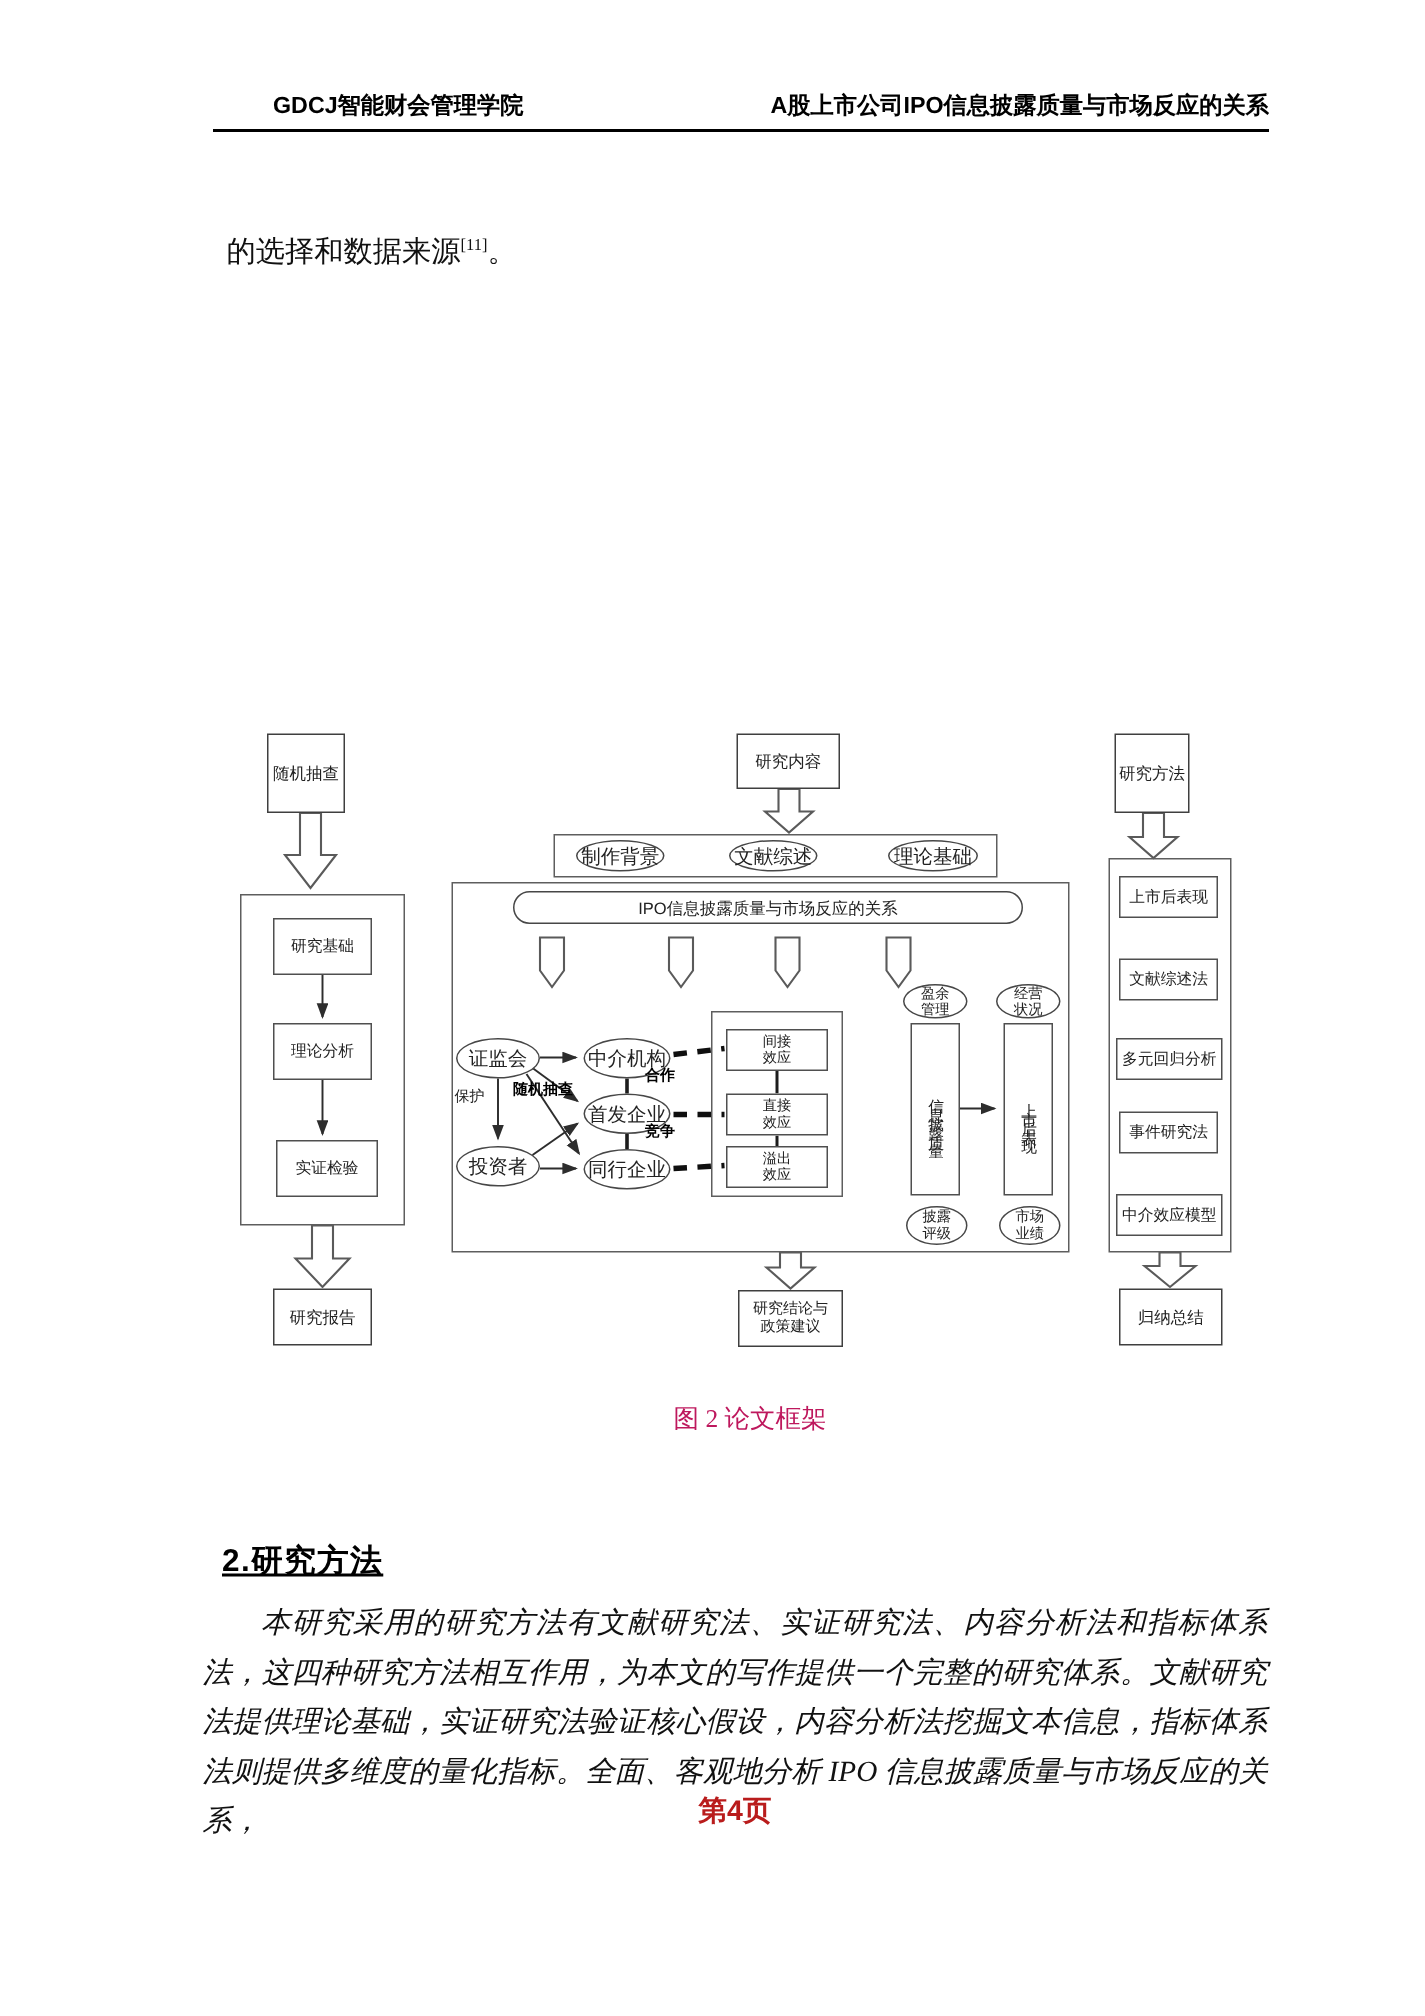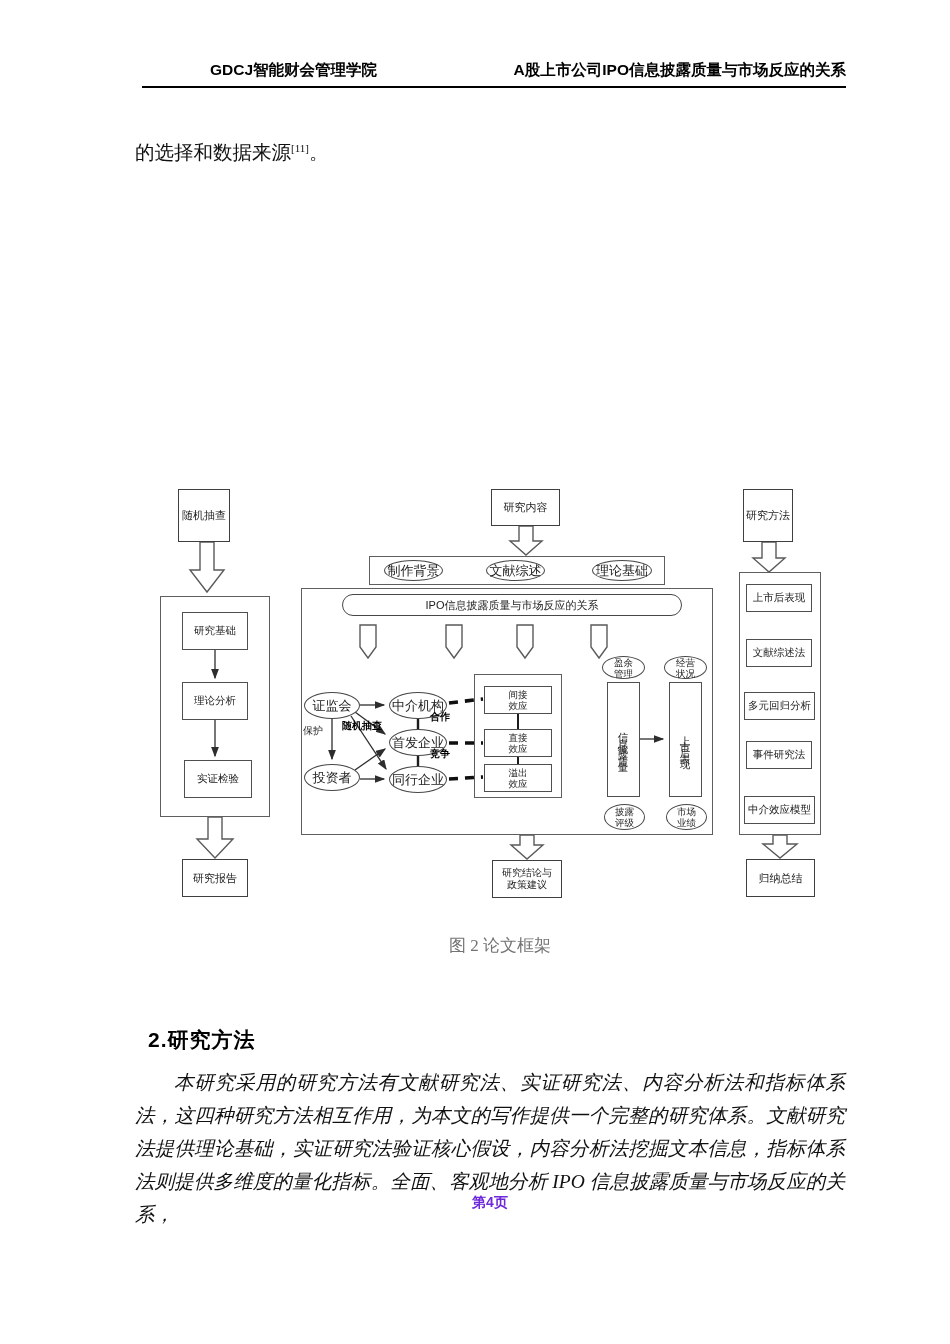--- a/index.html
+++ b/index.html
@@ -5,54 +5,54 @@
   * { margin:0; padding:0; box-sizing:border-box; }
   html,body { background:#888; }
   .page { width:950px; height:1344px; position:relative; background:#fff; margin:0 auto;
           font-family:"Liberation Serif","DejaVu Serif",serif; color:#111; overflow:hidden; }
 
   
   .hdr { position:absolute; left:142px; top:52px; width:704px; height:36px;
          border-bottom:2.5px solid #000; display:flex; justify-content:space-between;
          align-items:flex-end; padding-bottom:5px;
          font-family:"Liberation Sans","DejaVu Sans",sans-serif; font-size:15.5px; font-weight:600; color:#000; }
-  .hdr .hl { margin-left:68px; }
+  .hdr .hl { margin-left:40px; }
 
   
   .bodytext { position:absolute; left:135px; top:136px; width:710px;
               font-size:19.5px; line-height:33px; text-align:justify; }
-  .bodytext p { margin:0; }
+  .bodytext p { margin:16px; }
   .ind { text-indent:39px; }
   sup { font-size:11px; line-height:0; vertical-align:super; }
 
   
   .fig { position:absolute; left:150px; top:482px; width:700px; height:480px;
          font-family:"Liberation Sans","DejaVu Sans",sans-serif; color:#222; }
   .fig svg { position:absolute; left:0; top:0; }
   .n { position:absolute; display:flex; align-items:center; justify-content:center;
        text-align:center; background:#fff; color:#222; }
   .bx  { border:1.5px solid #3f3f3f; font-size:11px; }
   .bxs { border:1.4px solid #4f4f4f; font-size:10.5px; }
   .cont{ position:absolute; border:1.4px solid #5e5e5e; background:transparent; }
   .el  { border:1.5px solid #474747; border-radius:50%; font-size:13px; }
   .two { font-size:9.5px; line-height:11px; white-space:pre-line; }
   .pill{ border:1.4px solid #474747; border-radius:11px; font-size:11px; }
   .vert{ writing-mode:vertical-rl; letter-spacing:6px; font-size:10.5px; padding-top:4px; }
   .lbl { position:absolute; font-size:10px; color:#222; background:transparent; }
   .lbl.b { font-weight:bold; color:#000; }
   .figcap { position:absolute; left:0; top:452px; width:100%; text-align:center;
-            font-family:"Liberation Serif","DejaVu Serif",serif; font-size:17px; color:#737373; }
+            font-family:"Liberation Serif","DejaVu Serif",serif; font-size:17px; color:#be185d; }
 
   
   .h2 { position:absolute; left:148px; top:1026px; font-family:"Liberation Sans","DejaVu Sans",sans-serif;
-        font-size:21px; font-weight:bold; color:#000; letter-spacing:1px; }
+        font-size:21px; font-weight:bold; color:#000; letter-spacing:1px;text-decoration:underline; }
   .sectext { position:absolute; left:135px; top:1066px; width:710px;
              font-size:19.5px; line-height:33px; text-align:justify;font-style:italic; }
   .ftr { position:absolute; left:135px; top:1194px; width:710px; text-align:center;
-         font-family:"Liberation Sans","DejaVu Sans",sans-serif; font-size:14px; font-weight:bold; color:#6d28d9; }
+         font-family:"Liberation Sans","DejaVu Sans",sans-serif; font-size:19px; font-weight:bold; color:#b91c1c; }
 </style>
 </head>
 <body>
 
 <div class="page">
 
   <div class="hdr">
     <span class="hl">GDCJ智能财会管理学院</span>
     <span>A股上市公司IPO信息披露质量与市场反应的关系</span>
   </div>

